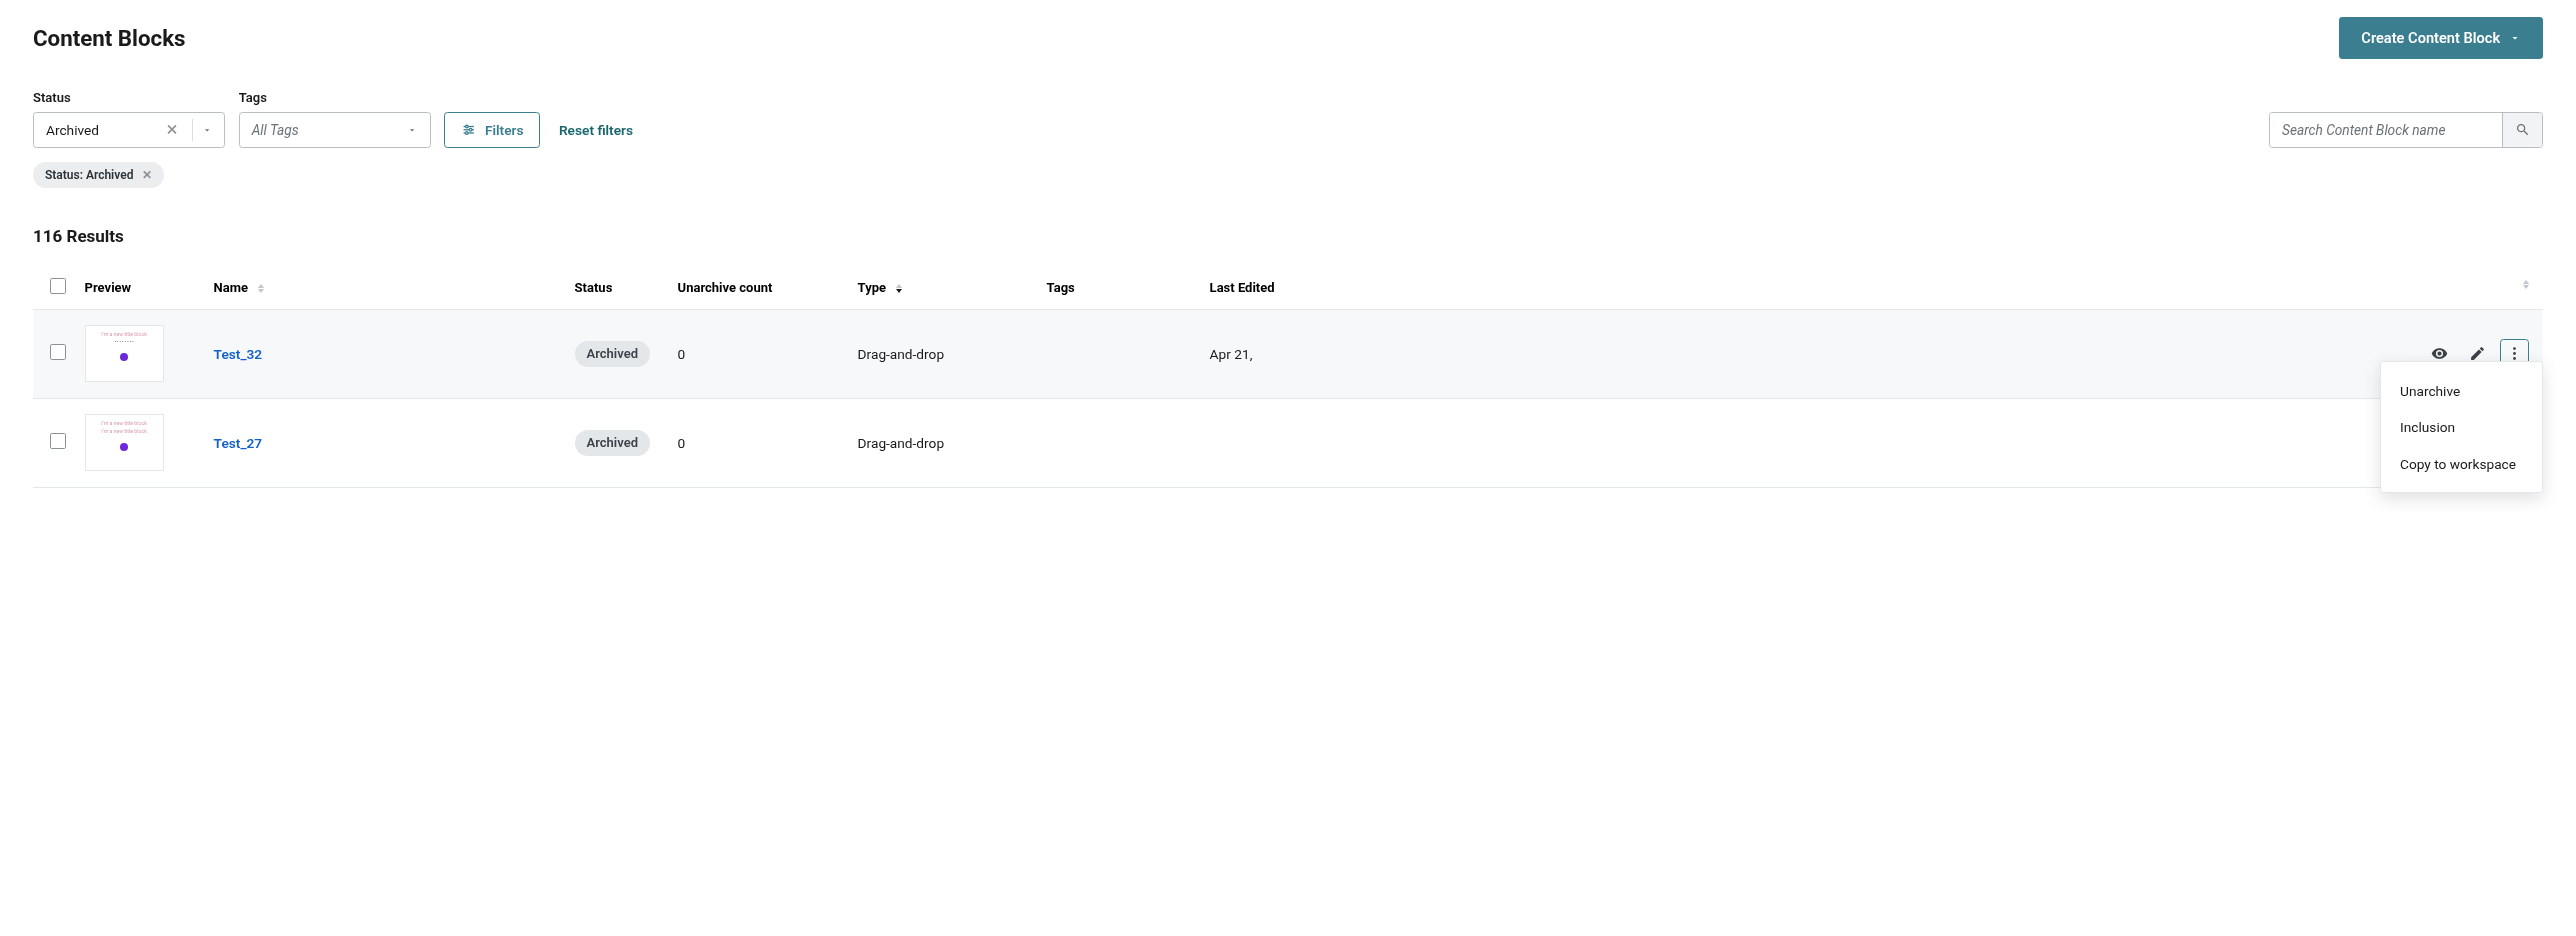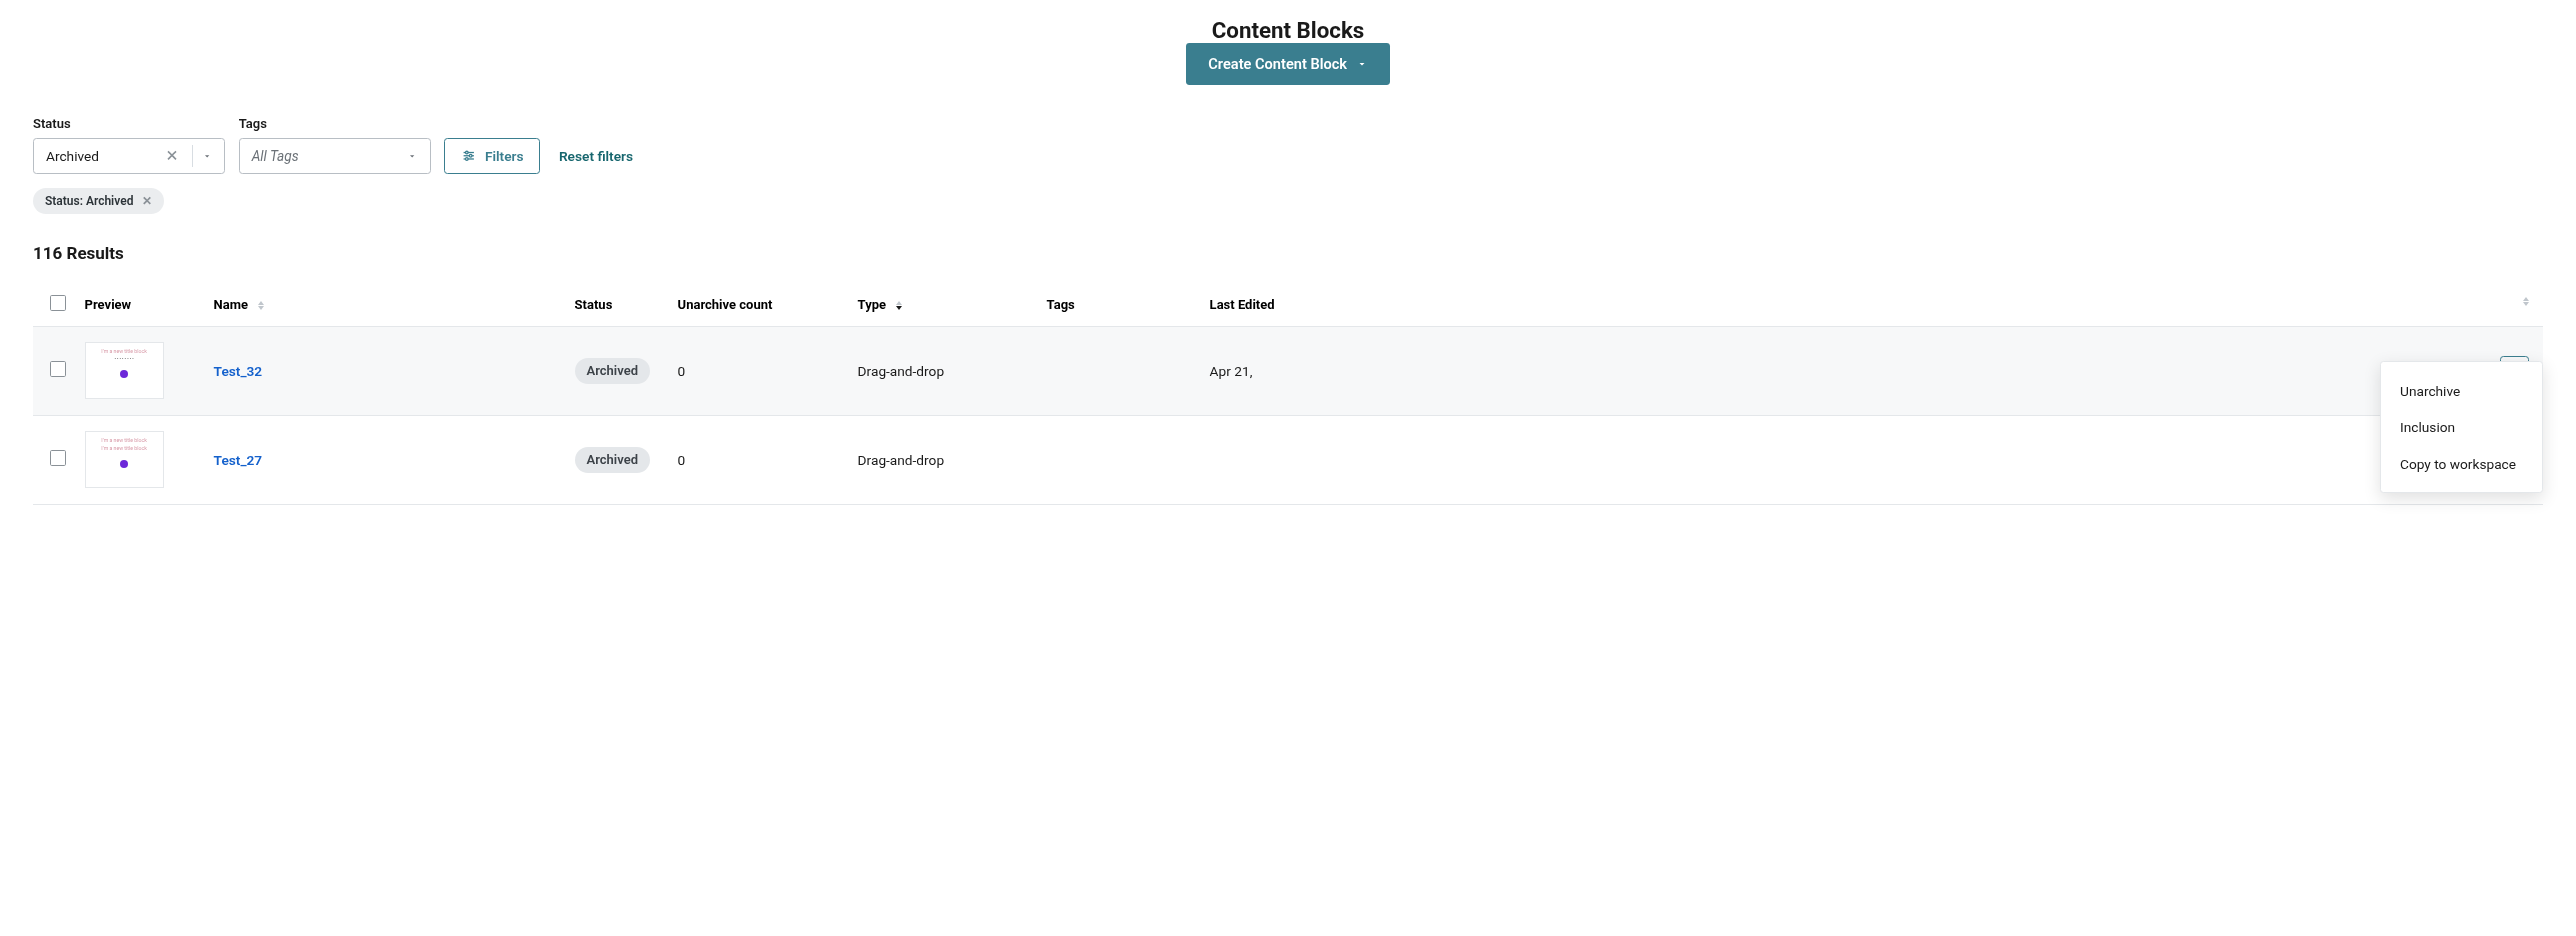--- a/index.html
+++ b/index.html
@@ -1,17 +1,17 @@
 <!DOCTYPE html>
 <html style="font-size:13.7px"><head>
 <meta charset="utf-8">
 <style>
   * { box-sizing: border-box; margin: 0; padding: 0; font-family: -apple-system, BlinkMacSystemFont, "Segoe UI", Roboto, Helvetica, Arial, sans-serif; }
   body { background: #fff; color: #1a1a1a; padding: 17px 33px; font-size: 13.7px; }
-  .header-row { display: flex; justify-content: space-between; align-items: center; margin-bottom: 31px; flex-direction: column; }
+  .header-row { display: flex; justify-content: space-between; align-items: center; margin-bottom: 31px; }
   h1 { font-size: 22.3px; font-weight: 700; color: #1a1a1a; }
   .btn-primary { background: #3a7e8f; color: #fff; border: none; border-radius: 3.4px; padding: 12px 22.3px; font-size: 14.6px; font-weight: 600; cursor: pointer; display: flex; align-items: center; gap: 8.6px; }
   .btn-primary svg { width: 12px; height: 12px; fill: #fff; }
   .filter-row { display: flex; align-items: flex-end; gap: 13.7px; margin-bottom: 13.7px; }
   .filter-group { display: flex; flex-direction: column; gap: 6.9px; }
   .filter-label { font-size: 13px; font-weight: 600; color: #1a1a1a; }
   .select { position: relative; height: 36px; border: 0.9px solid #b8bec4; border-radius: 3.4px; display: flex; align-items: center; padding: 0 12px; cursor: pointer; background: #fff; }
   .select-status { width: 192px; }
   .select-tags { width: 192px; justify-content: center; }
   .select-status .value { flex: 1; font-size: 13.7px; color: #1a1a1a; }
@@ -21,21 +21,21 @@
   .select svg { width: 10.3px; height: 10.3px; fill: #6b7177; }
   .btn-outline { height: 36px; border: 0.9px solid #3a7e8f; background: #fff; color: #3a7e8f; border-radius: 3.4px; padding: 0 15.5px; font-size: 13.7px; font-weight: 600; cursor: pointer; display: flex; align-items: center; gap: 8.6px; justify-content: flex-end; }
   .btn-outline svg { width: 15.5px; height: 15.5px; stroke: #3a7e8f; fill: none; }
   .link-reset { color: #17666e; font-size: 13.7px; font-weight: 600; cursor: pointer; text-decoration: none; margin-left: 5.2px; height:36px; display:flex; align-items:center;}
   .spacer { flex: 1; }
   .search-wrap { display: flex; height: 36px; border: 0.9px solid #b8bec4; border-radius: 3.4px; overflow: hidden; }
   .search-input { border: none; padding: 0 12px; font-size: 13.7px; width: 232px; outline: none; font-style: italic; color:#6b7177;}
   .search-input::placeholder { color: #6b7177; font-style: italic; }
   .search-btn { width: 40px; background: #f1f3f5; border: none; border-left: 0.9px solid #b8bec4; cursor: pointer; display:flex; align-items:center; justify-content:center;}
   .search-btn svg { width: 15.5px; height: 15.5px; fill: #6b7177; }
-  .chip-row { margin-bottom: 29px; }
+  .chip-row { margin-bottom: 38px; }
   .chip { display: inline-flex; align-items: center; background: #ebedef; border-radius: 858px; padding: 6px 12px; font-size: 12px; font-weight: 600; color: #2c3338; gap: 8.6px; }
   .chip .x { color: #8a9197; font-size: 12px; cursor: pointer; }
   .results-count { font-size: 17px; font-weight: 700; margin-bottom: 20.6px; }
   table { width: 100%; border-collapse: collapse; }
   thead th { text-align: left; font-size: 13px; font-weight: 700; color: #000000; padding: 12px 8.6px; border-bottom: 0.9px solid #e4e7ea; }
   thead th .sort { display:inline-flex; flex-direction:column; margin-left:6.9px; vertical-align:middle; gap:0.9px;}
   thead th .sort span { width:0; height:0; border-left:3.4px solid transparent; border-right:3.4px solid transparent; }
   thead th .sort .up { border-bottom:4.3px solid #c0c6cc; }
   thead th .sort .down { border-top:4.3px solid #c0c6cc; }
   thead th .sort .down.active { border-top-color:#1a1a1a; }
@@ -105,20 +105,28 @@
         <line x1="4" y1="12" x2="20" y2="12"></line>
         <line x1="4" y1="17" x2="20" y2="17"></line>
         <circle cx="9" cy="7" r="2" fill="#fff"></circle>
         <circle cx="15" cy="12" r="2" fill="#fff"></circle>
         <circle cx="9" cy="17" r="2" fill="#fff"></circle>
       </svg>
     <span>Filters</span>
   </button>
   <a class="link-reset">Reset filters</a>
   <div class="spacer"></div>
+  <div class="search-wrap">
+    <input class="search-input" placeholder="Search Content Block name" style="">
+    <button class="search-btn">
+      <svg viewBox="0 0 24 24">
+          <path d="M15.5 14h-.79l-.28-.27A6.471 6.471 0 0016 9.5 6.5 6.5 0 109.5 16c1.61 0 3.09-.59 4.23-1.57l.27.28v.79L19 20.49 20.49 19 15.5 14zm-6 0C7.01 14 5 11.99 5 9.5S7.01 5 9.5 5 14 7.01 14 9.5 11.99 14 9.5 14z"></path>
+        </svg>
+    </button>
+  </div>
 </div>
 
 <div class="chip-row">
   <span class="chip">
     <span>Status: Archived</span>
     <span class="x">✕</span>
   </span>
 </div>
 
 <div class="results-count">116 Results</div>

